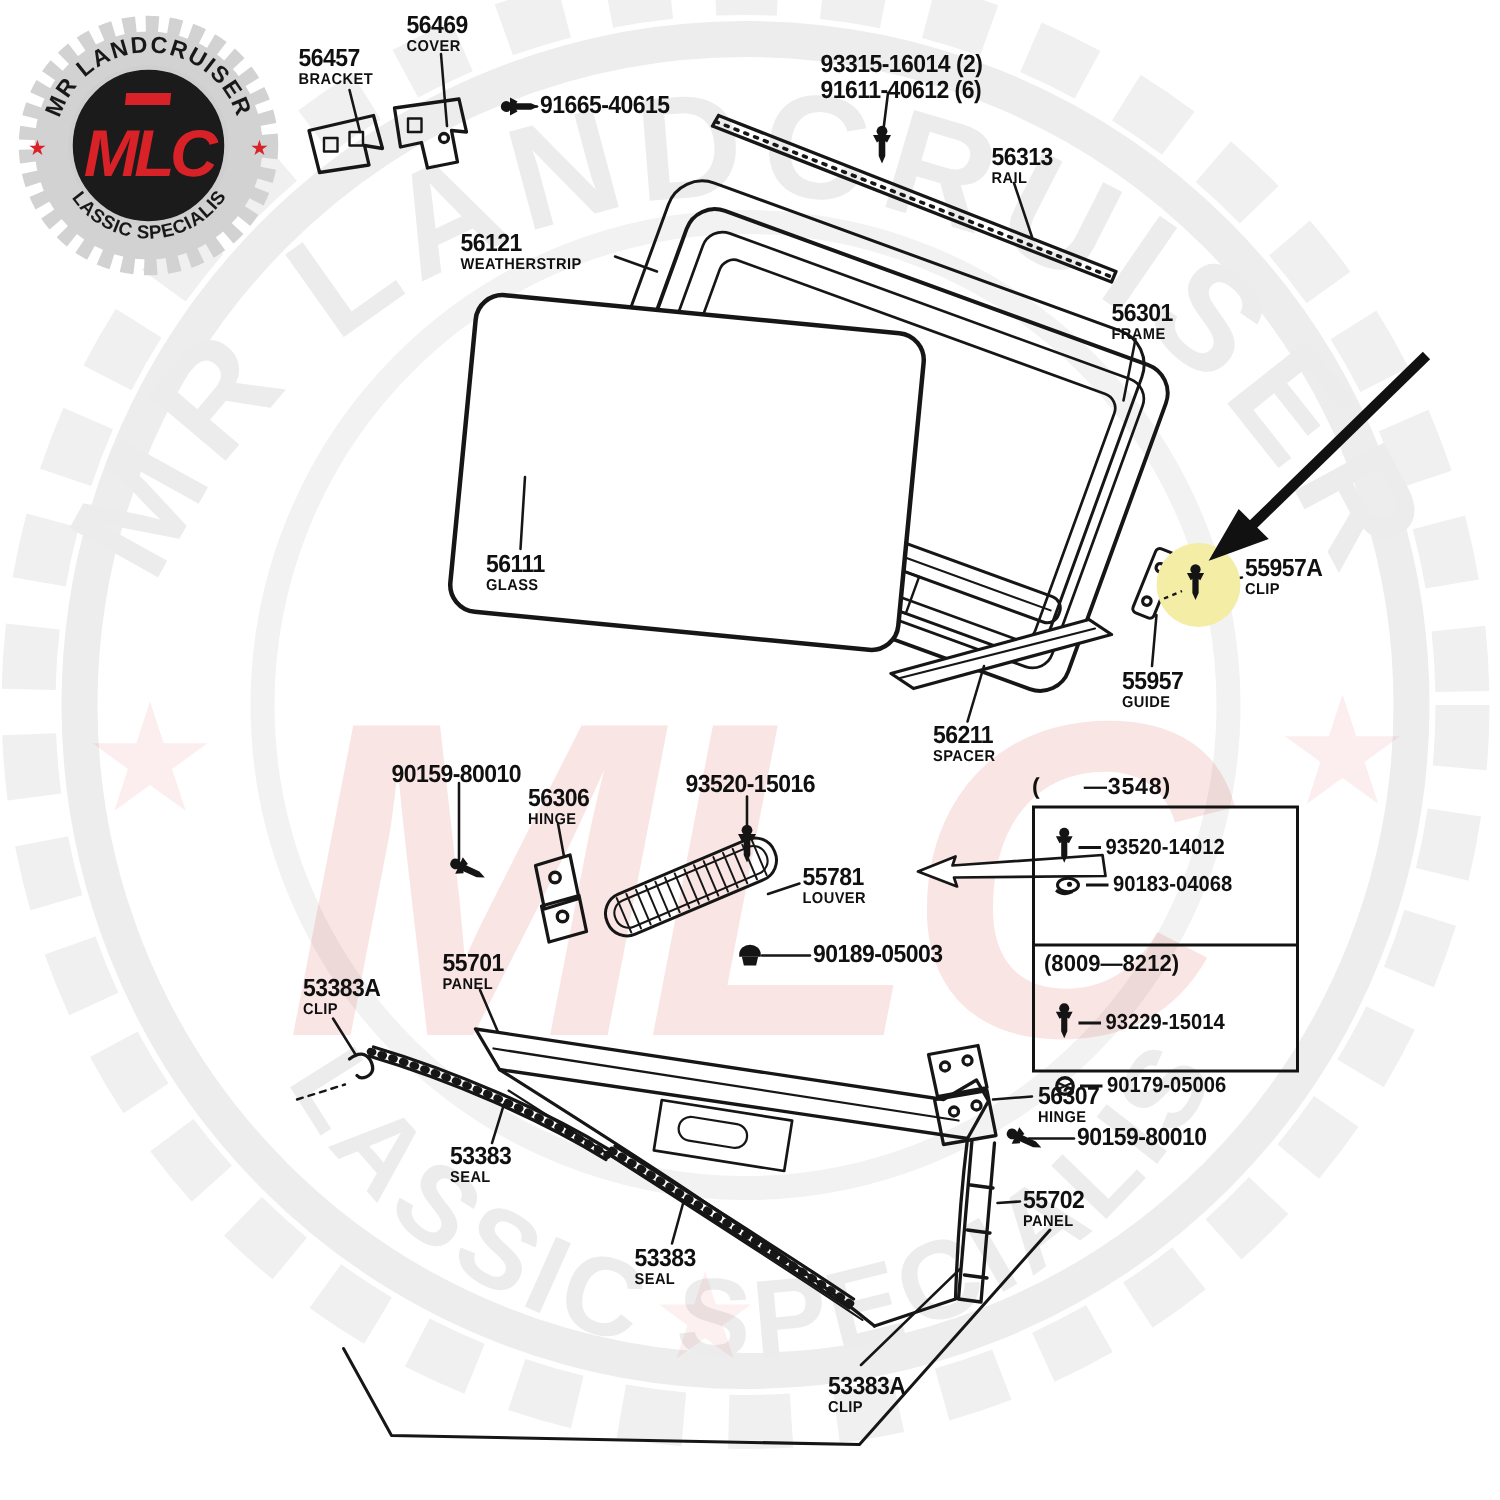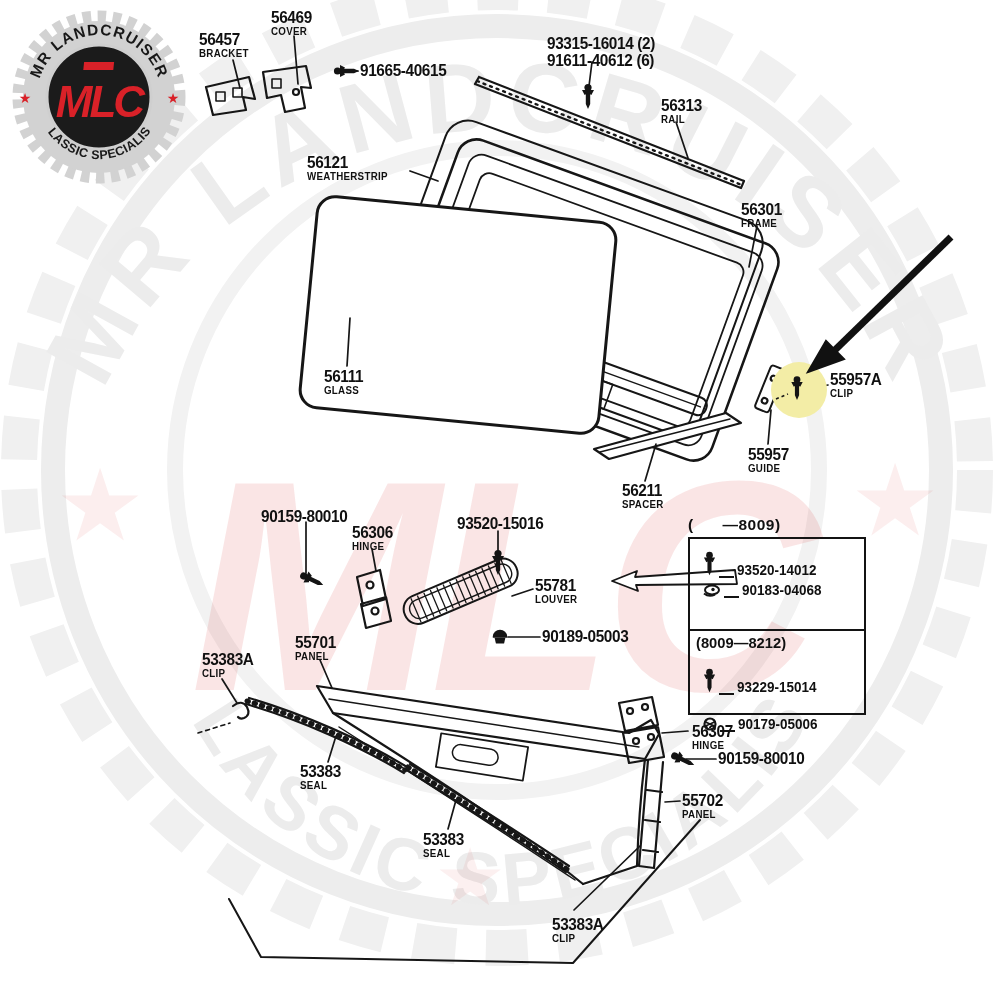--- a/index.html
+++ b/index.html
@@ -8,21 +8,21 @@
   .layer{position:absolute;left:0;top:0}
   svg text{font-family:"Liberation Sans",sans-serif}
   
   .lbl{position:absolute;color:#101010;font-weight:700;line-height:1.04;transform:scaleX(.93);transform-origin:0 0;white-space:nowrap}
   .lbl .num{display:block;font-size:16.5px;letter-spacing:-.4px}
   .lbl .nm{display:block;font-size:10.5px;letter-spacing:.3px}
   
   .cbox{position:absolute;left:688px;top:537px;width:178px;height:178px;border:2px solid #131313}
   .cbox .sec1{height:92px;border-bottom:2px solid #131313;padding:4px 4px 0 12px}
   .cbox .sec2{height:82px;padding:0 4px 0 8px}
-  .row{display:flex;align-items:flex-end;margin-top:8px}
+  .row{display:flex;align-items:center;margin-top:8px}
   .row .dash{width:15px;border-top:2px solid #131313;margin:0 3px 0 2px}
   .row .pn{font-size:14.5px;font-weight:700;color:#101010;transform:scaleX(.93);transform-origin:0 0;white-space:nowrap}
   .cbox-header{position:absolute;left:688px;top:516px;font-size:15.5px;font-weight:700;color:#101010;letter-spacing:.5px;white-space:pre}
   .subhdr{font-size:15.5px;font-weight:700;color:#101010;margin:3px 0 0 -2px;transform:scaleX(.95);transform-origin:0 0}
 </style>
 </head>
 <body>
 
 <div id="canvas">
 
@@ -287,21 +287,21 @@
     </div>
   <div class="lbl" style="left:423px;top:831px">
       <span class="num">53383</span>
       <span class="nm">SEAL</span>
     </div>
   <div class="lbl" style="left:552px;top:916px">
       <span class="num">53383A</span>
       <span class="nm">CLIP</span>
     </div>
 
-  <div class="cbox-header">(      —8009)</div>
+  <div class="cbox-header">(      —3548)</div>
   <div class="cbox">
     <div class="sec1">
       <div class="row">
         <svg width="15" height="27" viewBox="-8 -7 16 29">
             <use href="#scr"></use>
           </svg>
         <span class="dash"></span>
         <span class="pn">93520-14012</span>
       </div>
       <div class="row" style="margin-top:4px">

